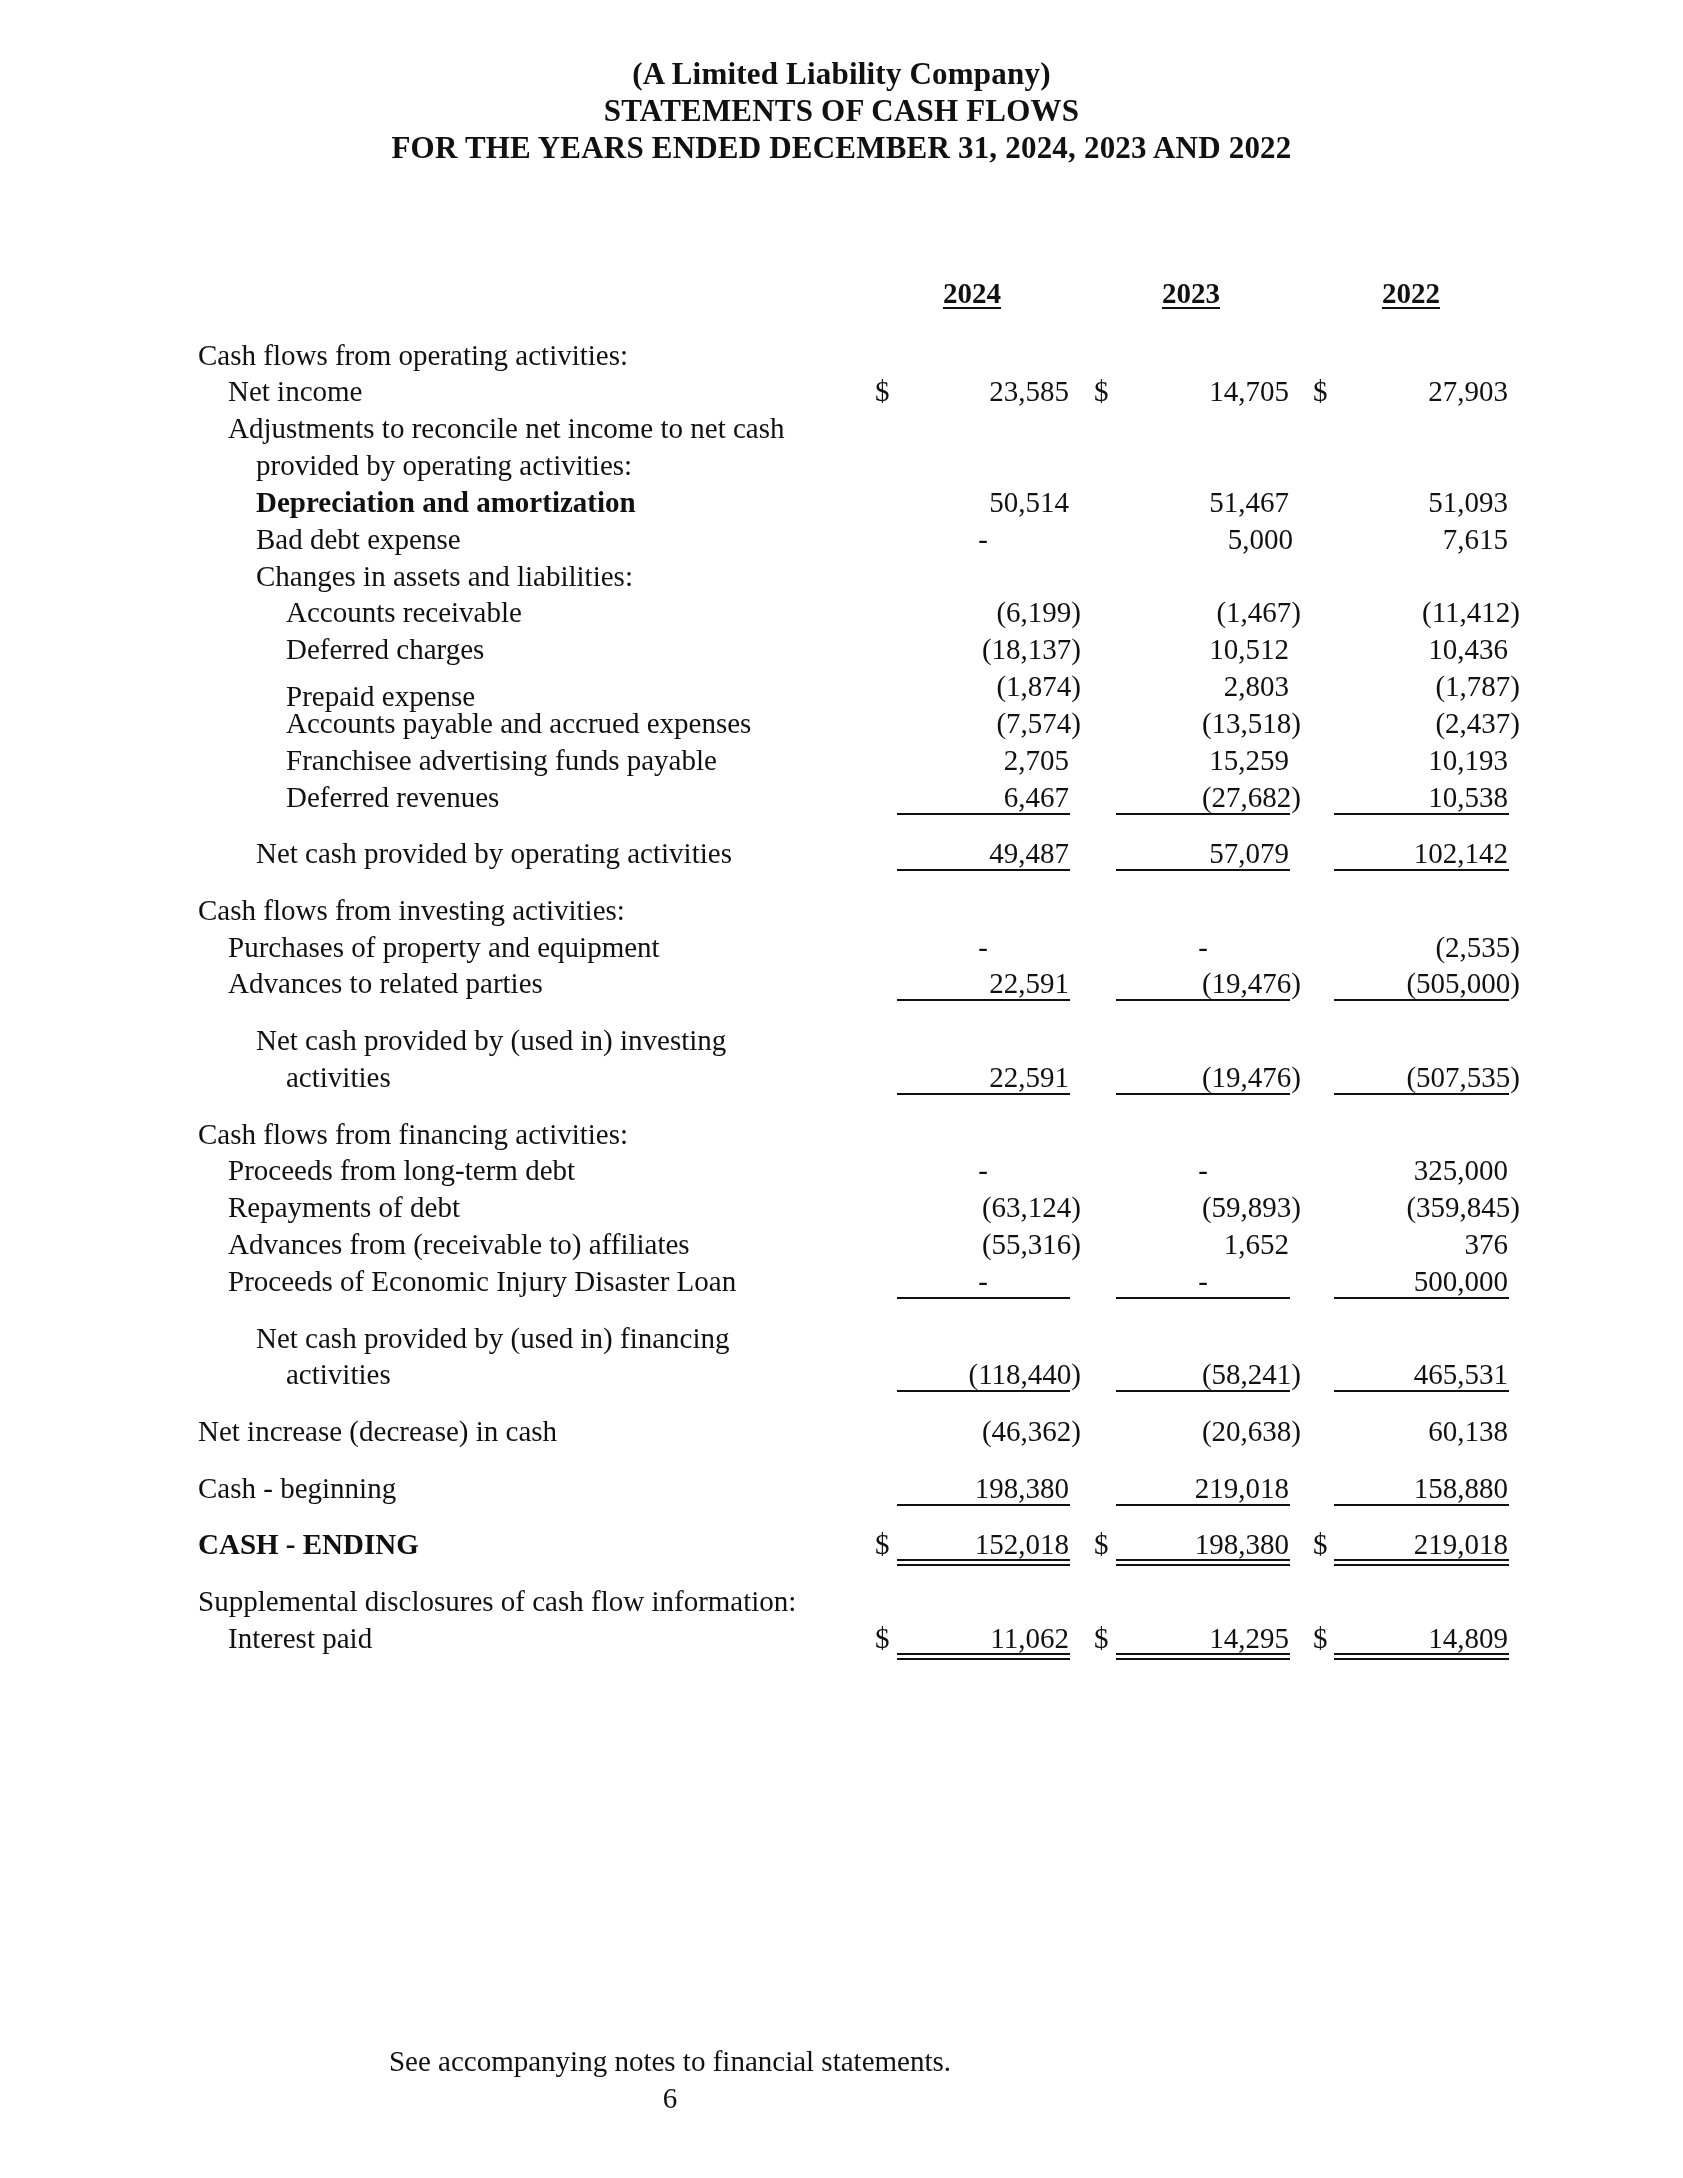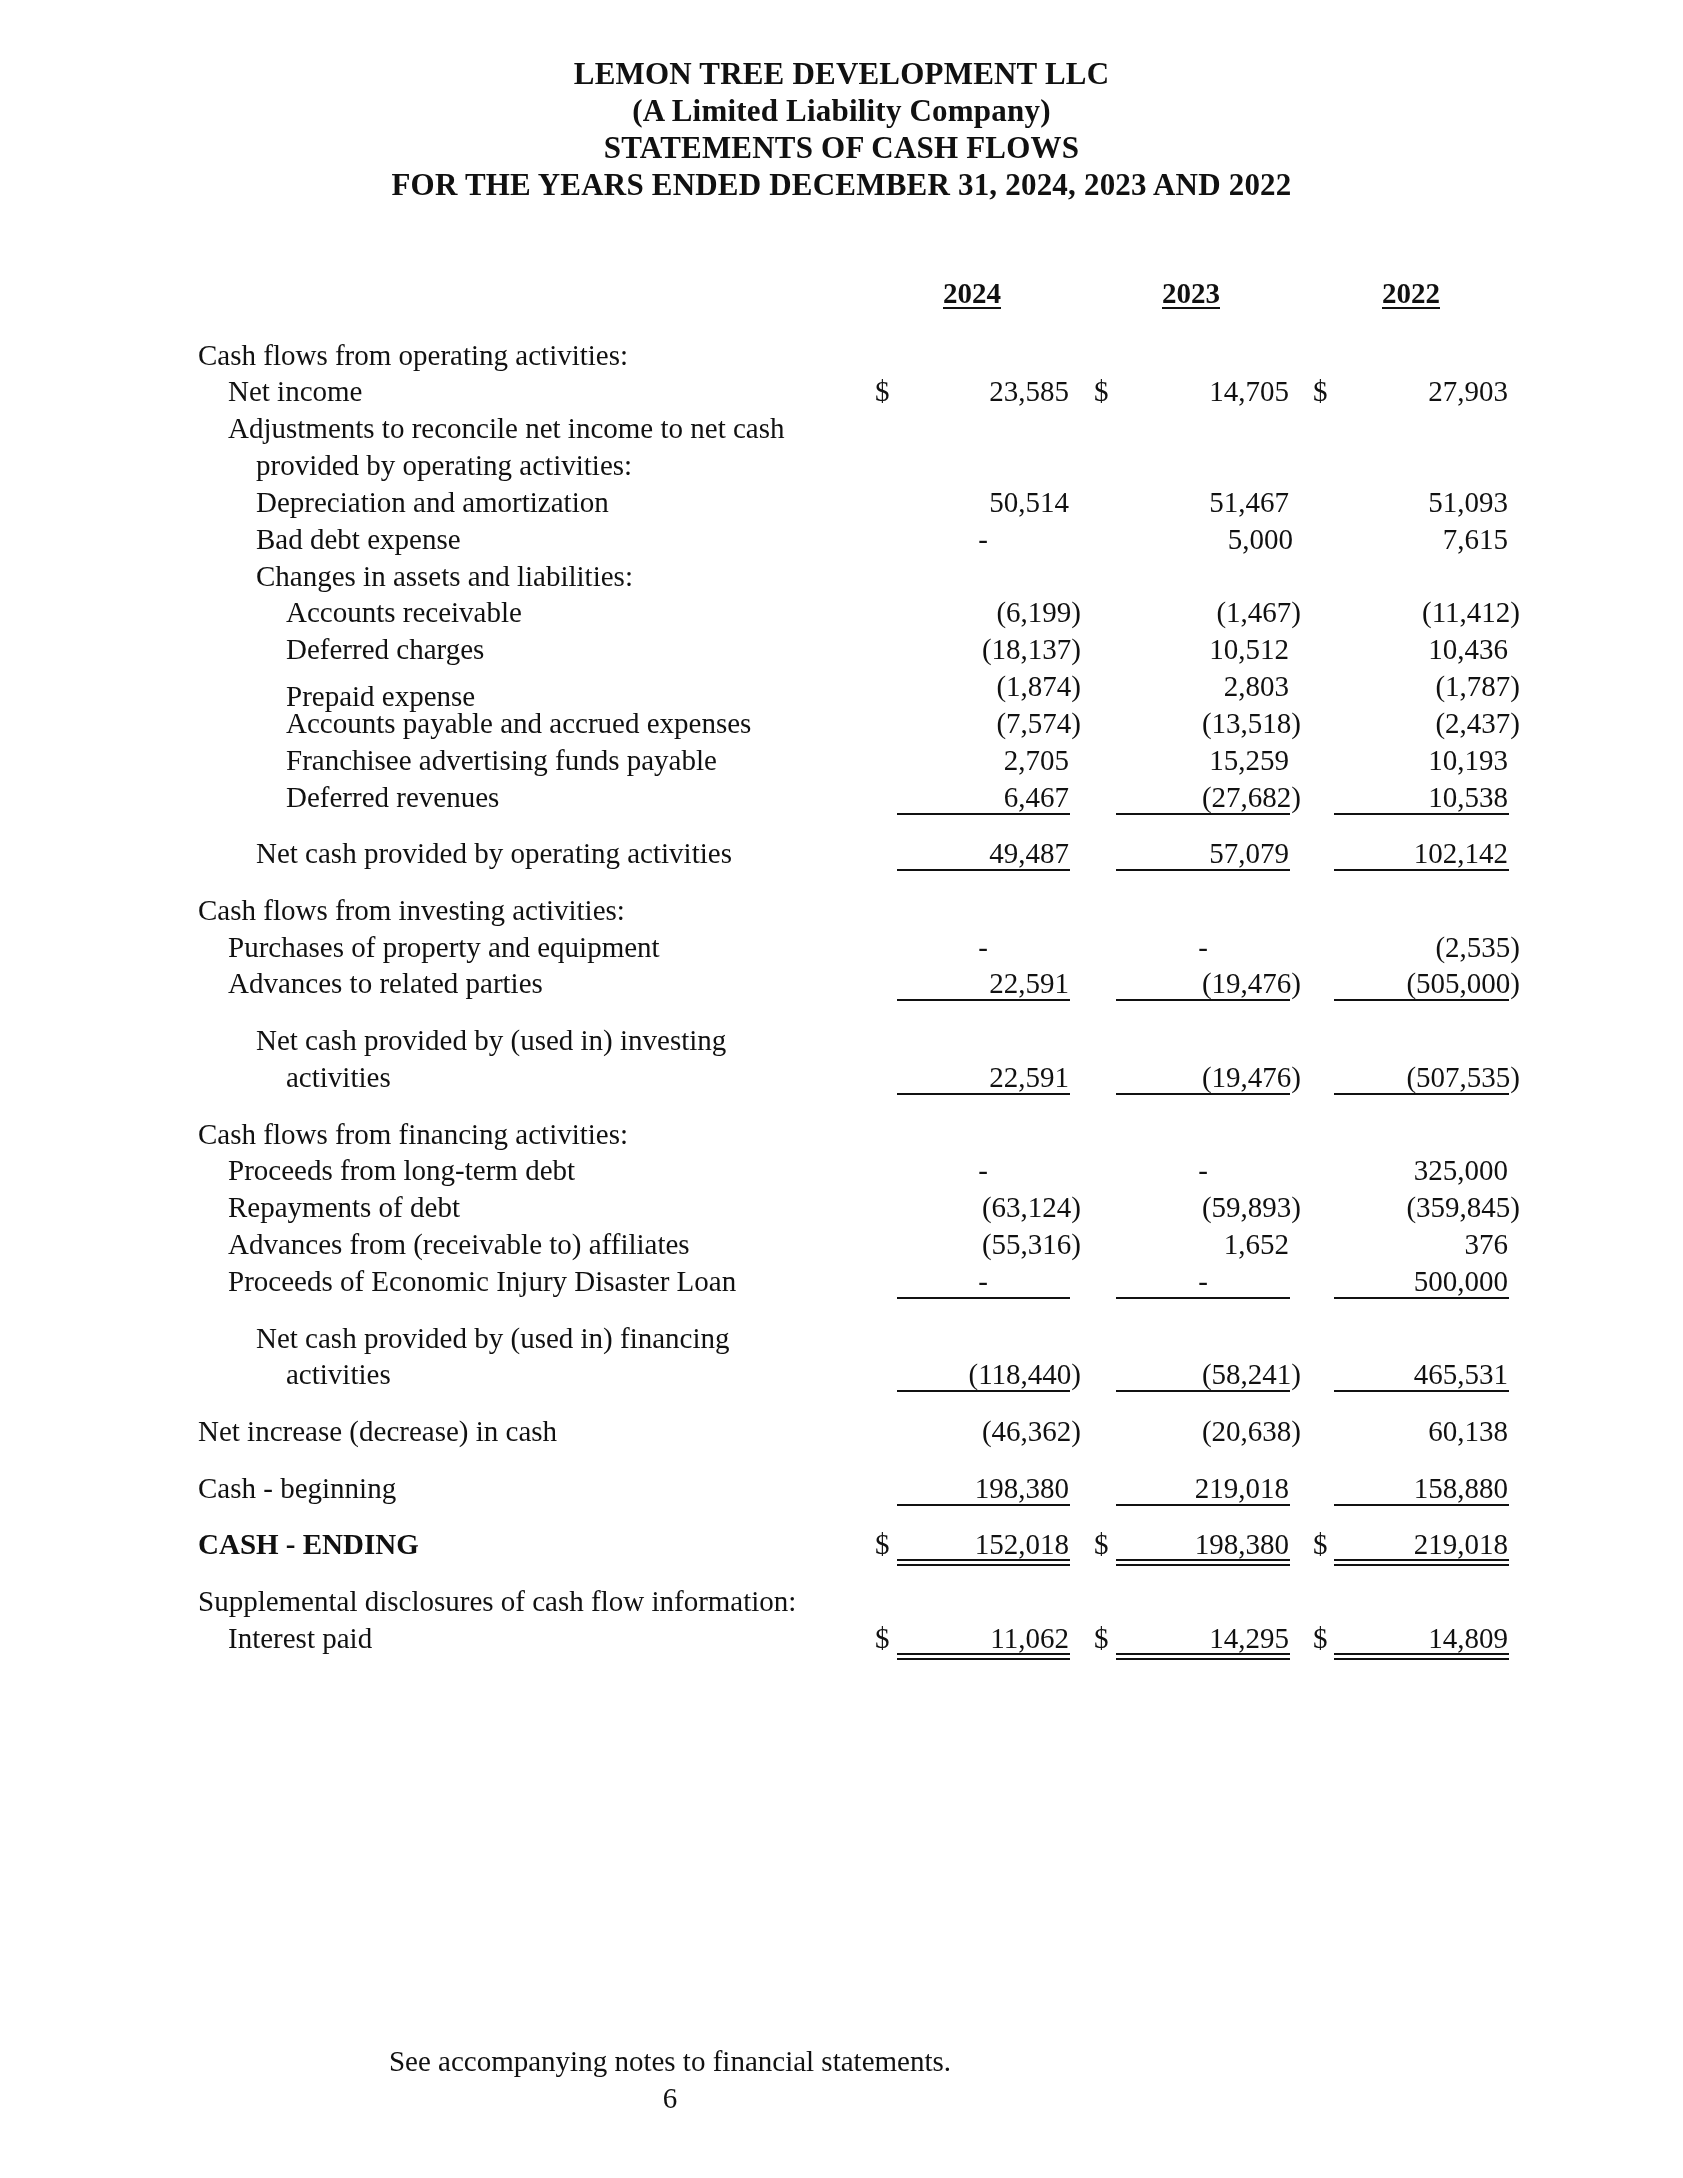--- a/index.html
+++ b/index.html
@@ -31,21 +31,20 @@
     position: absolute; height: 3px; border-top: 2.5px solid #111; border-bottom: 2.5px solid #111;
   }
   .footer {
     position: absolute; left: 0; width: 1340px; text-align: center; font-size: 29px;
   }
 </style>
 </head>
 <body>
 
 <div class="title-block">
-  <div class="title-line">LEMON TREE DEVELOPMENT LLC</div>
   <div class="title-line">(A Limited Liability Company)</div>
   <div class="title-line">STATEMENTS OF CASH FLOWS</div>
   <div class="title-line">FOR THE YEARS ENDED DECEMBER 31, 2024, 2023 AND 2022</div>
 </div>
 
 <div class="yr-hdr" style="left:943px;">2024</div>
 <div class="yr-hdr" style="left:1162px;">2023</div>
 <div class="yr-hdr" style="left:1382px;">2022</div>
 
 <div id="table">
@@ -61,21 +60,21 @@
       <span class="dollar" style="left: 1313px;">$</span>
       <span class="cell" style="right: 175px;">27,903</span>
     </div>
     <div class="row" style="top: 410px;">
       <span class="lbl" style="left: 228px;">Adjustments to reconcile net income to net cash</span>
     </div>
     <div class="row" style="top: 447px;">
       <span class="lbl" style="left: 256px;">provided by operating activities:</span>
     </div>
     <div class="row" style="top: 484px;">
-      <span class="lbl" style="left: 256px;">Depreciation and amortization</span>
+      <span class="lbl" style="left: 256px; font-weight: bold;">Depreciation and amortization</span>
       <span class="cell" style="right: 614px;">50,514</span>
       <span class="cell" style="right: 394px;">51,467</span>
       <span class="cell" style="right: 175px;">51,093</span>
     </div>
     <div class="row" style="top: 521px;">
       <span class="lbl" style="left: 256px;">Bad debt expense</span>
       <span class="cell" style="right: 695px;">-</span>
       <span class="cell" style="right: 390px;">5,000</span>
       <span class="cell" style="right: 175px;">7,615</span>
     </div>

